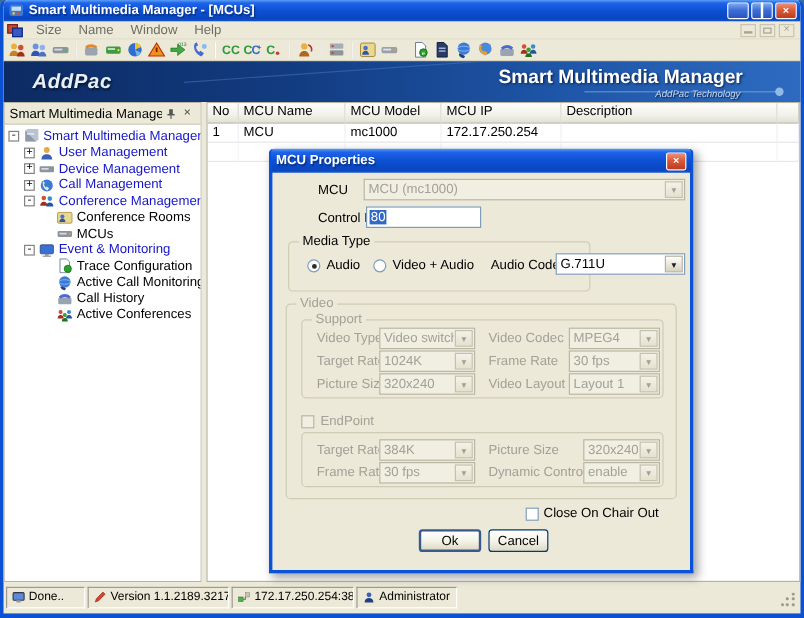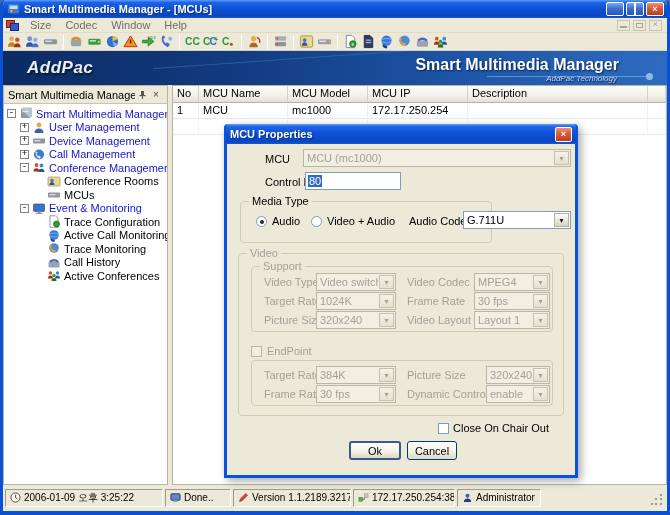--- a/index.html
+++ b/index.html
@@ -148,21 +148,21 @@
       <span class="tbtn close">×</span>
     </span>
   </div>
 
   <div class="menubar">
     <span class="mdiicon">
         <span class="sq1"></span>
         <span class="sq2"></span>
       </span>
     <span class="menuitem">Size</span>
-    <span class="menuitem">Codec</span>
+    <span class="menuitem">Name</span>
     <span class="menuitem">Window</span>
     <span class="menuitem">Help</span>
     <span class="mdibtns">
       <span class="mdib">
           <i></i>
         </span>
       <span class="mdib">
           <b></b>
         </span>
       <span class="mdib">
@@ -431,27 +431,20 @@
               </svg></span>
           <span class="tlabel black">Trace Configuration</span>
         </div>
         <div class="trow lv2">
           <span class="ti"><svg viewBox="0 0 14 13">
                 <circle cx="7" cy="6" r="4.8" fill="#3A7AD8"></circle>
                 <ellipse cx="7" cy="6" rx="4.8" ry="1.9" fill="none" stroke="#9CC4F0" stroke-width=".6"></ellipse>
                 <path d="M3.5 9.5 C3 11 4.5 12.5 7 13 l1-1.5 -1.7-1.2z" fill="#204080"></path>
               </svg></span>
           <span class="tlabel black">Active Call Monitoring</span>
-        </div>
-        <div class="trow lv2">
-          <span class="ti"><svg viewBox="0 0 14 13">
-                <circle cx="7" cy="6" r="4.8" fill="#4A8AD8"></circle>
-                <path d="M3 2.5 C1.8 6 4 9.5 7.5 10.8 l1.5-2 -2.2-1.6 -.7.9 c-1.4-1-2.1-2.5-1.7-3.6l1.1-.4z" fill="#E8A030"></path>
-              </svg></span>
-          <span class="tlabel black">Trace Monitoring</span>
         </div>
         <div class="trow lv2">
           <span class="ti"><svg viewBox="0 0 14 13">
                 <rect x="1.5" y="6" width="11" height="5.5" rx="1" fill="#9AA4B0"></rect>
                 <path d="M2 5 q5-4 10 0 l-1.4 1.8 q-3.6-2.6-7.2 0z" fill="#4A6AD0"></path>
               </svg></span>
           <span class="tlabel black">Call History</span>
         </div>
         <div class="trow lv2">
           <span class="ti"><svg viewBox="0 0 14 13">
@@ -491,27 +484,20 @@
           <span class="rcell" style="width:89px"></span>
         <span class="rcell" style="width:80px"></span>
           <span class="rcell" style="width:100px"></span>
         <span class="rcell" style="width:180px"></span>
           <span class="rcell" style="flex:1"></span>
       </div>
     </div>
   </div>
 
   <div class="statusbar">
-    <span class="scell" style="width:158px">
-      <svg viewBox="0 0 12 12">
-          <circle cx="6" cy="6" r="5" fill="#F8F8F0" stroke="#444" stroke-width="1"></circle>
-          <path d="M6 3 v3 l2 1.5" stroke="#444" stroke-width="1" fill="none"></path>
-        </svg>
-      <span>2006-01-09 오후 3:25:22</span>
-    </span>
     <span class="scell" style="width:66px">
       <svg viewBox="0 0 12 12">
           <rect x="1" y="2" width="10" height="7" rx="1" fill="#5A8AD8" stroke="#334"></rect>
           <rect x="4" y="9" width="4" height="2" fill="#99A"></rect>
         </svg>
       <span>Done..</span>
     </span>
     <span class="scell" style="width:118px">
       <svg viewBox="0 0 12 12">
           <path d="M1.5 10.5 l1-3 6-6 2 2 -6 6z" fill="#D84030" stroke="#802010" stroke-width=".5"></path>

